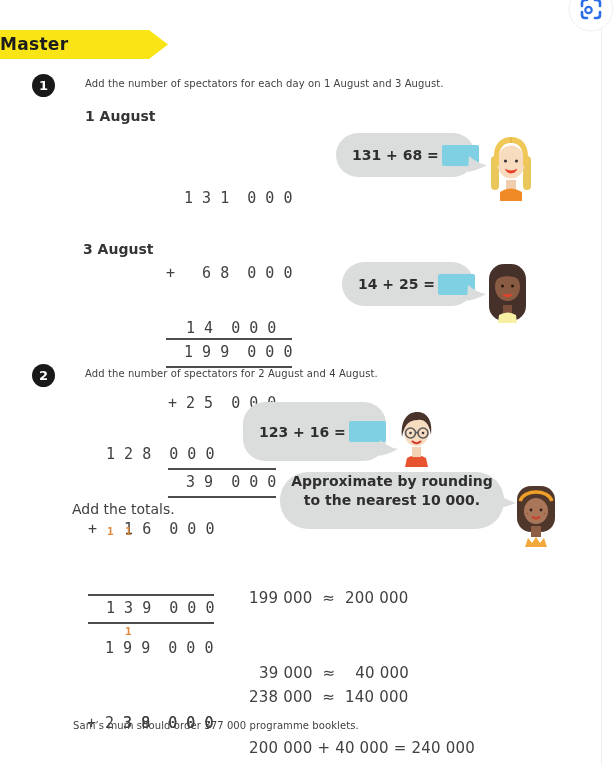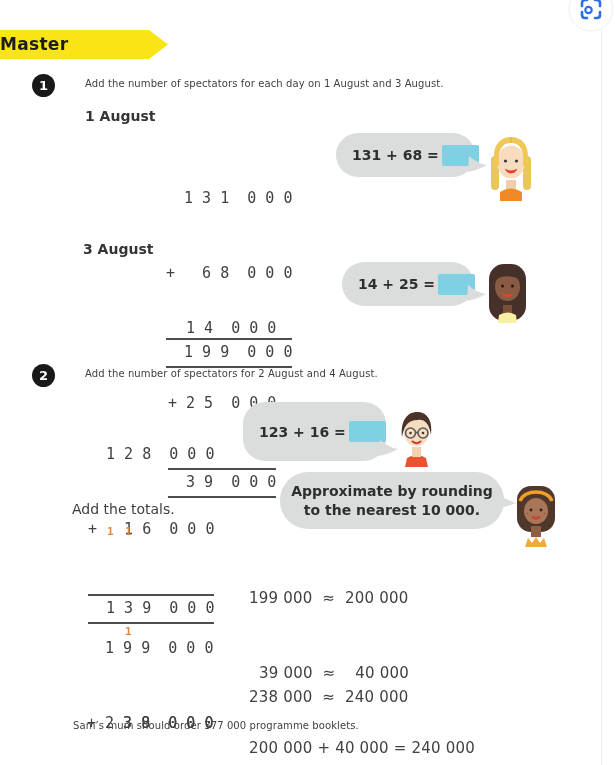--- a/index.html
+++ b/index.html
@@ -27,21 +27,21 @@
 
   .bubble{position:absolute;background:#DBDDDD;border-radius:22px;display:flex;align-items:center;
           gap:3px;padding:0 12px 0 16px}
   .bubble-text{font-size:14px;font-weight:bold;color:#2e2e2e;white-space:pre}
   .answer-box{width:37px;height:21px;background:#7FD0E2;border-radius:2px;flex:none}
   .tail{position:absolute;width:20px;height:17px}
   .tail-br{right:-13px;bottom:4px}
   .tail-r{right:-13px;top:20px}
 
   .hint-bubble{position:absolute;left:280px;top:472px;width:224px;height:57px;background:#DBDDDD;border-radius:28px;
-               display:flex;flex-direction:column;align-items:center;justify-content:center}
+               display:flex;flex-direction:column;align-items:center;}
   .hint-line{font-size:14px;font-weight:bold;color:#2e2e2e;line-height:19px;white-space:pre}
 
   .approx{position:absolute;font-size:15px;line-height:25px;color:#414141;white-space:pre;letter-spacing:.2px}
   .totals-label{position:absolute;font-size:14px;color:#3f3f3f}
   .answer-line{position:absolute;font-size:10px;color:#3f3f3f;letter-spacing:.1px}
   .avatar{position:absolute}
 </style>
 </head>
 <body>
 
@@ -202,20 +202,20 @@
   </div>
 
   <div class="sum" style="left:87px;top:636px">
     <span class="carry" style="left:38px">1</span>
     <div class="srow">  2 3 8  0 0 0</div>
     
     
   </div>
 
   <div class="approx" style="left:249px;top:635px">
-    <div class="arow">238 000  ≈  240 000</div>
+    <div class="arow">238 000  ≈  140 000</div>
     <div class="arow">139 000  ≈  140 000</div>
     
   </div>
 
   <div class="answer-line" style="left:73px;top:720px">Sam’s mum should order 377 000 programme booklets.</div>
 
 </div>
 
 </body></html>

